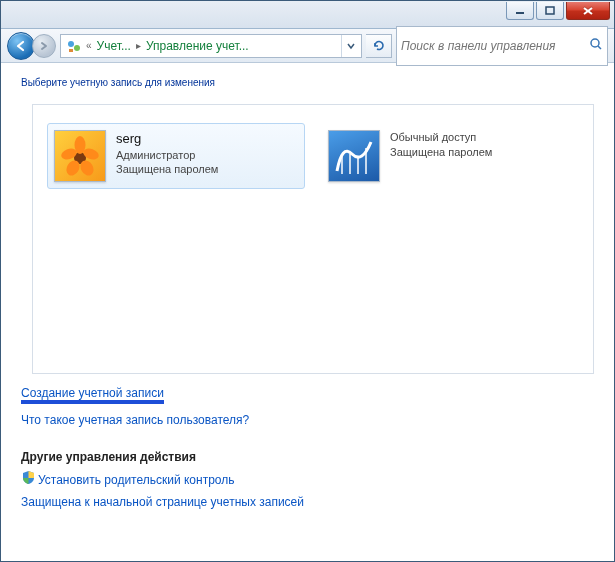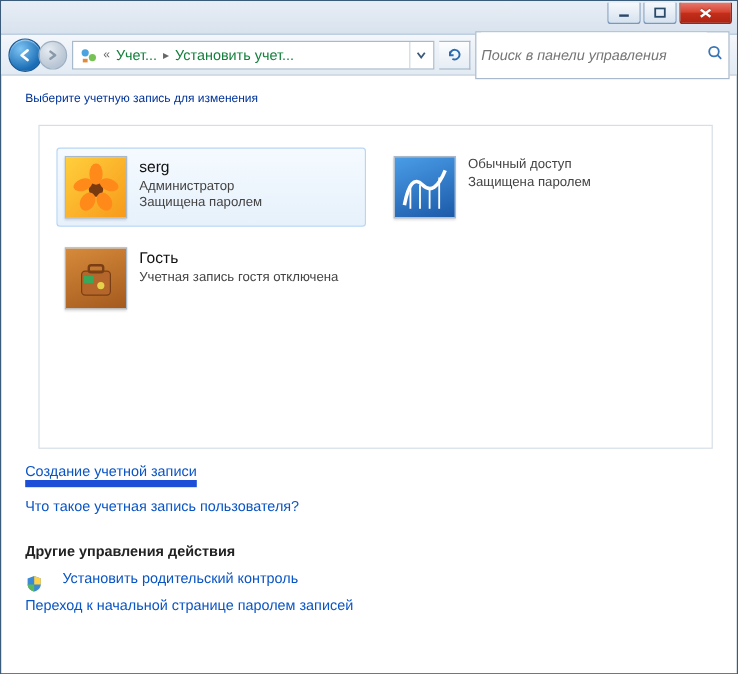--- a/index.html
+++ b/index.html
@@ -176,30 +176,30 @@
 .acct-name { font-size: 13px; color: #111; }
 .acct-meta { font-size: 11px; color: #444; }
 
 .links-block { margin-top: 12px; }
 .link {
   color: #0a55c4;
   cursor: pointer;
   font-size: 12px;
   line-height: 1.8;
 }
-.link.underlined-red { border-bottom: 6px solid #1d4ed8; display: inline-block; line-height: 1.2; margin-bottom: 6px; }
+.link.underlined-red { border-bottom: 4px solid #1d4ed8; display: inline-block; line-height: 1.2; margin-bottom: 6px; }
 .section-title {
   font-weight: bold;
   color: #222;
   margin-top: 18px;
   margin-bottom: 6px;
   font-size: 12px;
 }
 .shield-row {
-  display: flex; align-items: flex-end; gap: 16px;
+  display: flex; align-items: flex-start; gap: 2px;
 }
 .shield {
   width: 15px; height: 15px;
 }
 </style>
 </head>
 <body>
 
 <div class="window">
   <div class="titlebar">
@@ -241,21 +241,21 @@
       <span class="ab-icon">
         <svg width="16" height="16">
             <circle cx="5" cy="6" r="3" fill="#4aa3e0"></circle>
             <circle cx="11" cy="10" r="3" fill="#77c255"></circle>
             <rect x="3" y="11" width="4" height="3" fill="#e08a3a"></rect>
           </svg>
       </span>
       <span class="ab-sep">«</span>
       <span class="ab-part">Учет...</span>
       <span class="ab-sep">▸</span>
-      <span class="ab-part">Установить учет...</span>
+      <span class="ab-part">Управление учет...</span>
       <div style="flex:1"></div>
       <div class="ab-drop">
         <svg width="8" height="8">
             <path d="M1 2 L4 6 L7 2" fill="none" stroke="#3a5a7a" stroke-width="1.5"></path>
           </svg>
       </div>
     </div>
     <div class="refresh-btn">
       <svg width="14" height="14">
         <path d="M3 7 A4 4 0 1 1 5 10" fill="none" stroke="#2a6aae" stroke-width="1.6"></path>
@@ -306,49 +306,35 @@
               <line x1="24" y1="38" x2="24" y2="22" stroke="#fff" stroke-width="1.5"></line>
               <line x1="32" y1="38" x2="32" y2="12" stroke="#fff" stroke-width="1.5"></line>
             </svg>
           </div>
           <div class="acct-text">
             <div class="acct-meta">Обычный доступ</div>
             <div class="acct-meta">Защищена паролем</div>
           </div>
         </div>
 
-        <div class="account-item">
-          <div class="avatar suitcase">
-            <svg width="40" height="40">
-              <rect x="8" y="14" width="24" height="20" rx="3" fill="#b5662a" stroke="#7a3e14" stroke-width="1"></rect>
-              <rect x="14" y="9" width="12" height="6" rx="2" fill="none" stroke="#7a3e14" stroke-width="2"></rect>
-              <rect x="10" y="18" width="8" height="6" fill="#3aa85a"></rect>
-              <circle cx="24" cy="26" r="3" fill="#e6d24a"></circle>
-            </svg>
-          </div>
-          <div class="acct-text">
-            <div class="acct-name">Гость</div>
-            <div class="acct-meta">Учетная запись гостя отключена</div>
-          </div>
-        </div>
       </div>
     </div>
 
     <div class="links-block">
       <div><span class="link underlined-red">Создание учетной записи</span></div>
       <div class="link">Что такое учетная запись пользователя?</div>
 
       <div class="section-title">Другие управления действия</div>
       <div class="shield-row">
         <span class="shield">
           <svg width="15" height="15">
               <path d="M7.5 1 L13 3 V8 C13 11 10 13.5 7.5 14 C5 13.5 2 11 2 8 V3 Z" fill="#3a8ad6"></path>
               <path d="M7.5 1 L13 3 V8 L7.5 8 Z" fill="#ffd24a"></path>
               <path d="M7.5 8 L2 8 V3 L7.5 1 Z" fill="#d63a3a" opacity=".0"></path>
               <path d="M7.5 8 L7.5 14 C5 13.5 2 11 2 8 Z" fill="#5ab85a"></path>
             </svg>
         </span>
         <span class="link">Установить родительский контроль</span>
       </div>
-      <div class="link">Переход к начальной странице паролем записей</div>
+      <div class="link">Защищена к начальной странице учетных записей</div>
     </div>
   </div>
 </div>
 
 </body></html>

